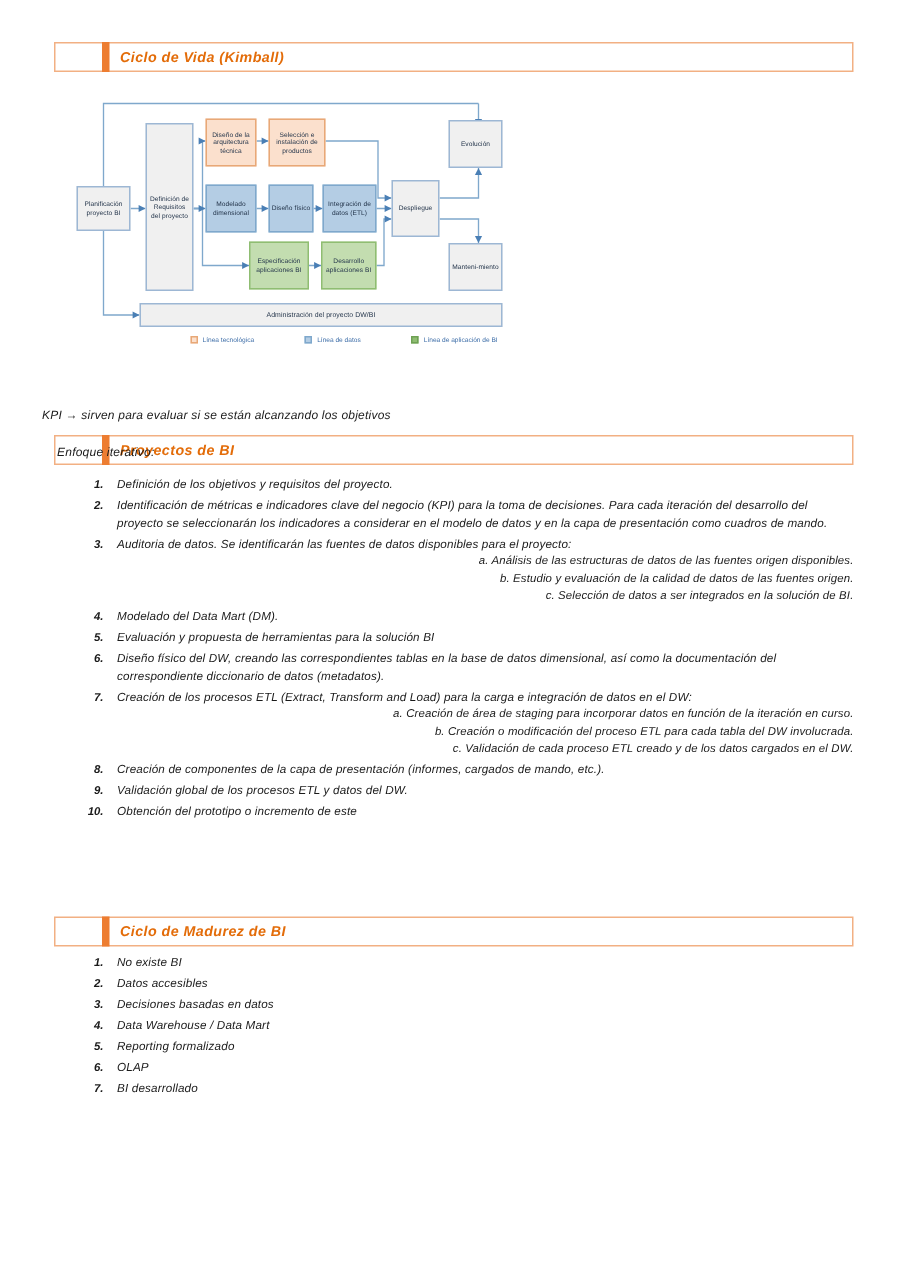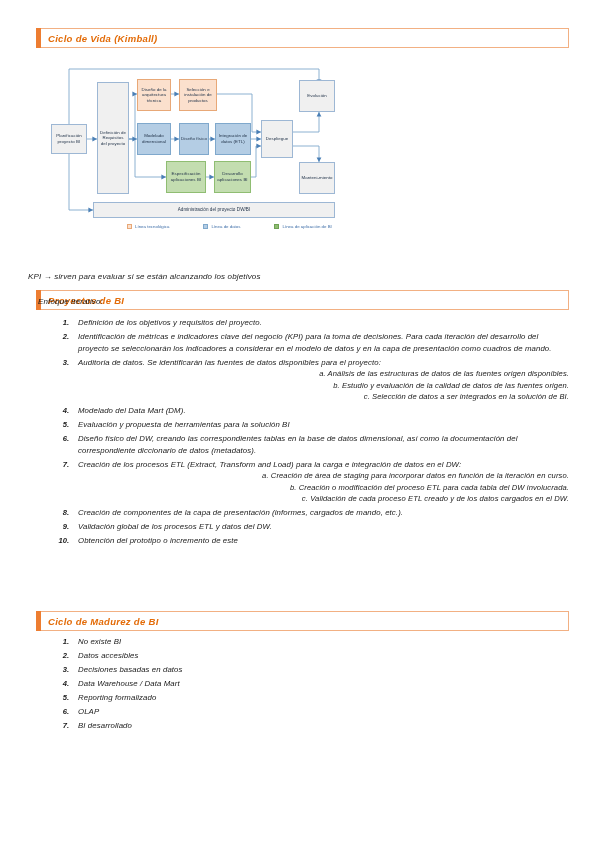--- a/index.html
+++ b/index.html
@@ -25,20 +25,21 @@
   .section-bar {
     position: absolute;
     left: 36px;
     right: 30px;
     height: 20px;
     border: 1px solid #f2b083;
     background: #ffffff;
     box-sizing: border-box;
     display: flex;
     align-items: center;
+    padding-left: 32px;
   }
   .section-bar .accent {
     width: 5px;
     height: 20px;
     background: #ed7d31;
     flex: 0 0 5px;
     margin-left: -1px;
     margin-top: -1px;
   }
   .section-bar .title {

